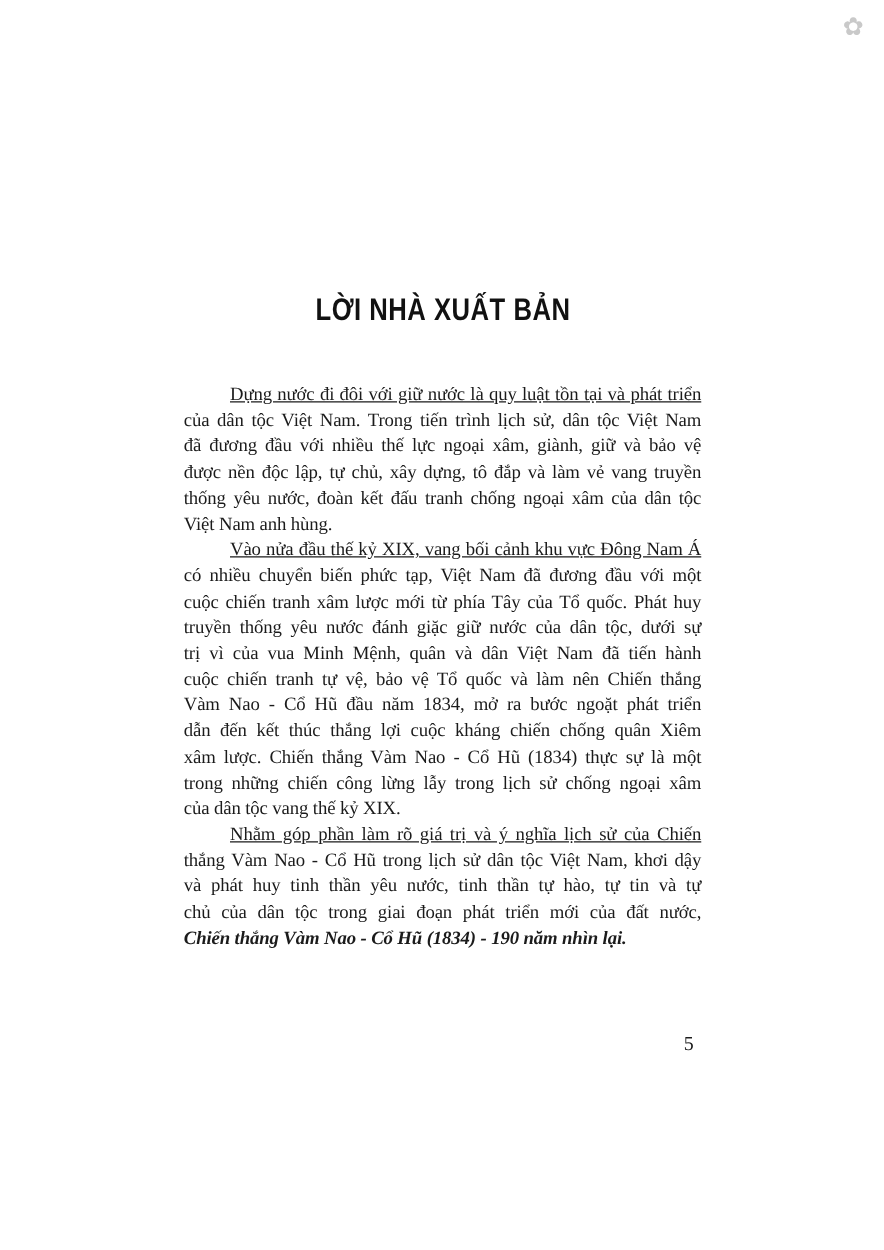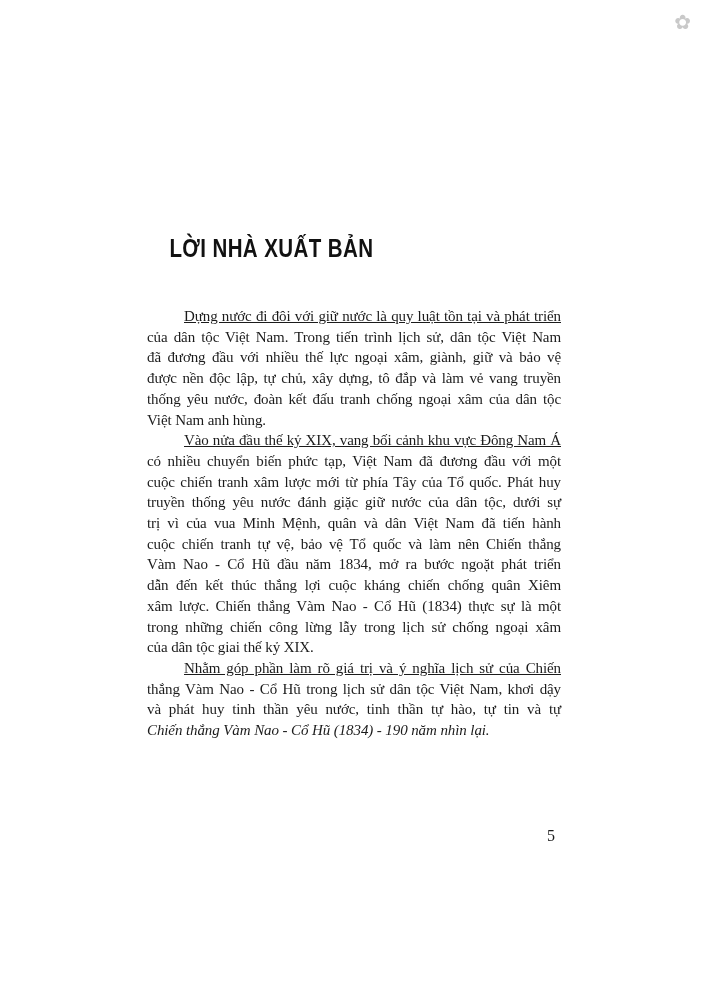--- a/index.html
+++ b/index.html
@@ -22,20 +22,21 @@
     right: 16px;
     font-size: 20px;
     line-height: 20px;
   }
   .page-title {
     position: absolute;
     top: 233px;
     left: 147px;
     width: 414px;
     margin: 0;
+    text-align: center;
     font-family: "Liberation Sans", sans-serif;
     font-weight: bold;
     font-size: 25px;
     line-height: 30px;
     color: #111111;
   }
   .page-title .title-inner {
     display: inline-block;
     transform: scaleX(0.82);
     transform-origin: center;
@@ -56,21 +57,21 @@
     letter-spacing: -0.1px;
   }
   .line.indent {
     text-indent: 37px;
     text-decoration: underline;
   }
   .line.para-end {
     text-align-last: left;
   }
   .line.emphasis {
-    font-weight: normal;
+    font-weight: bold;
     font-style: italic;
   }
   .page-number {
     position: absolute;
     top: 826px;
     left: 147px;
     width: 414px;
     text-align: right;
     padding-right: 6px;
     box-sizing: border-box;
@@ -98,21 +99,22 @@
       <div class="line indent">Vào nửa đầu thế kỷ XIX, vang bối cảnh khu vực Đông Nam Á</div>
       <div class="line">có nhiều chuyển biến phức tạp, Việt Nam đã đương đầu với một</div>
       <div class="line">cuộc chiến tranh xâm lược mới từ phía Tây của Tổ quốc. Phát huy</div>
       <div class="line">truyền thống yêu nước đánh giặc giữ nước của dân tộc, dưới sự</div>
       <div class="line">trị vì của vua Minh Mệnh, quân và dân Việt Nam đã tiến hành</div>
       <div class="line">cuộc chiến tranh tự vệ, bảo vệ Tổ quốc và làm nên Chiến thắng</div>
       <div class="line">Vàm Nao - Cổ Hũ đầu năm 1834, mở ra bước ngoặt phát triển</div>
       <div class="line">dẫn đến kết thúc thắng lợi cuộc kháng chiến chống quân Xiêm</div>
       <div class="line">xâm lược. Chiến thắng Vàm Nao - Cổ Hũ (1834) thực sự là một</div>
       <div class="line">trong những chiến công lừng lẫy trong lịch sử chống ngoại xâm</div>
-      <div class="line para-end">của dân tộc giai thế kỷ XIX.</div>
+      <div class="line para-end">của dân tộc vang thế kỷ XIX.</div>
       <div class="line indent">Nhằm góp phần làm rõ giá trị và ý nghĩa lịch sử của Chiến</div>
       <div class="line">thắng Vàm Nao - Cổ Hũ trong lịch sử dân tộc Việt Nam, khơi dậy</div>
       <div class="line">và phát huy tinh thần yêu nước, tinh thần tự hào, tự tin và tự</div>
+      <div class="line">chủ của dân tộc trong giai đoạn phát triển mới của đất nước,</div>
       <div class="line emphasis para-end">Chiến thắng Vàm Nao - Cổ Hũ (1834) - 190 năm nhìn lại.</div>
     </div>
 
   <div class="page-number">5</div>
 </div>
 
 </body></html>

